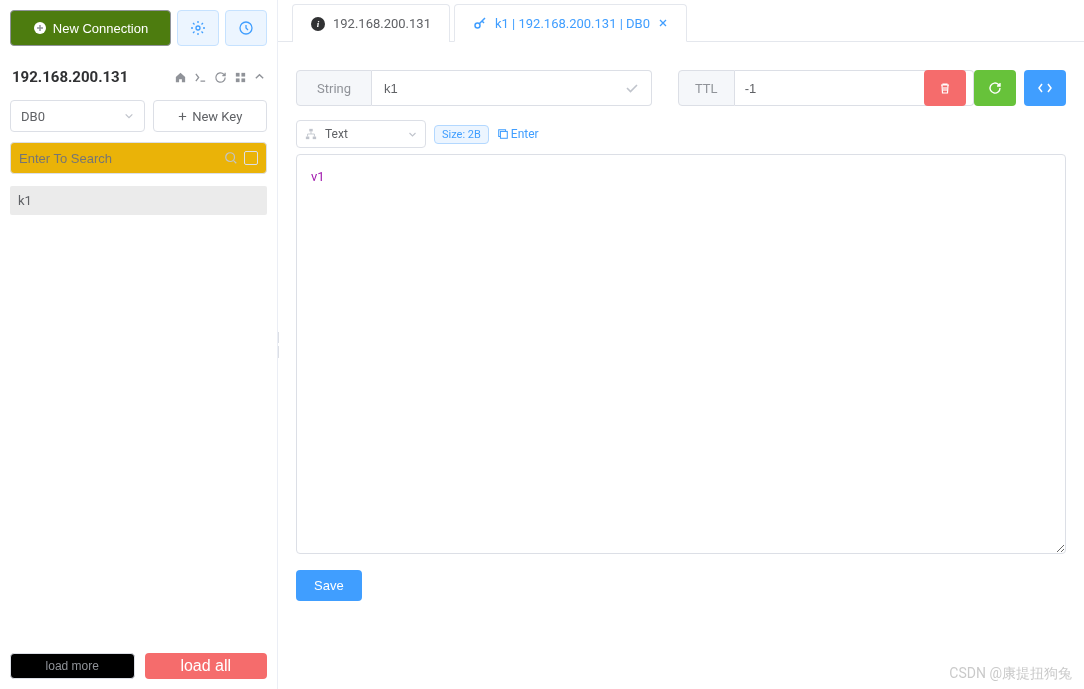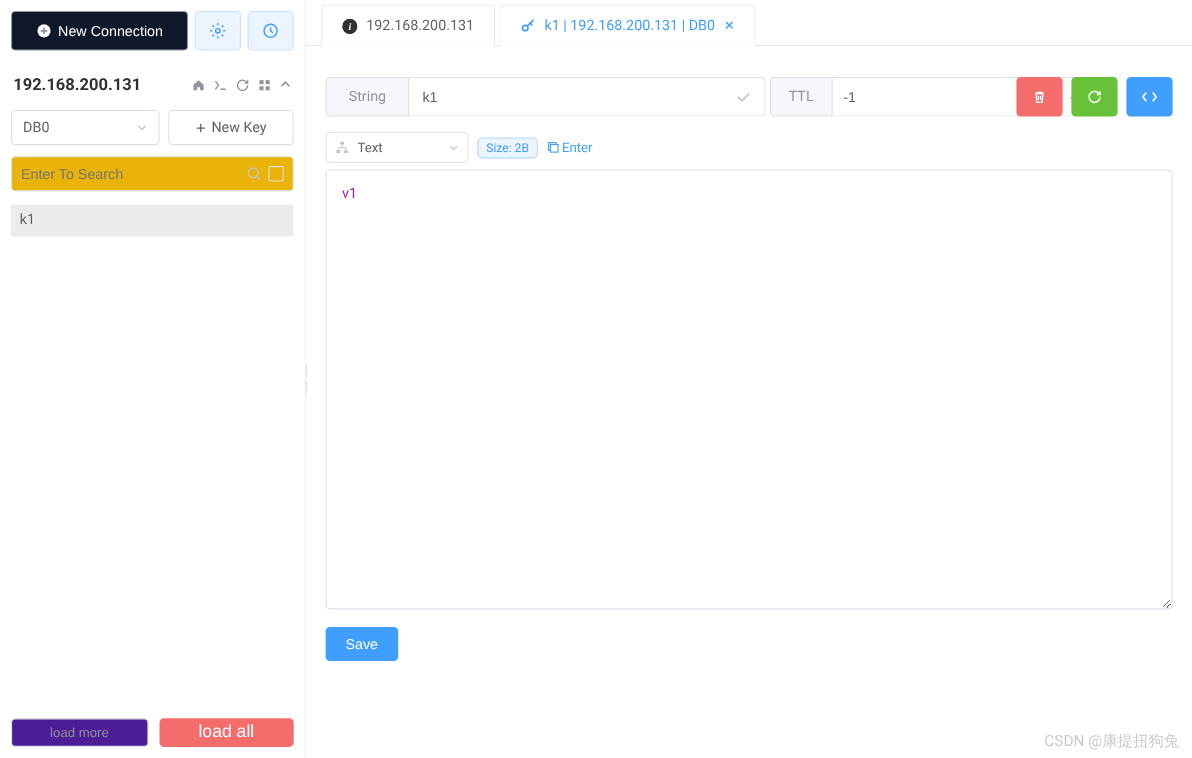--- a/index.html
+++ b/index.html
@@ -32,21 +32,21 @@
       border-radius: 4px;
       height: 32px;
       font-size: 13px;
       cursor: pointer;
       background: #fff;
       color: #606266;
       padding: 0 12px;
       gap: 6px;
     }
     .btn-grey {
-      background: #0f172a;
+      background: #4d7c0f;
       color: #fff;
       border-color: #909399;
       flex: 1;
       font-weight: 500;
       height: 36px;
     }
     .btn-icon-blue {
       color: #409eff;
       border-color: #c6e2ff;
       background: #ecf5ff;
@@ -133,21 +133,21 @@
       display: flex;
       gap: 10px;
       padding-top: 8px;
       margin-top: auto;
     }
     .load-more-btn {
       flex: 1;
       height: 26px;
       border: 1px solid #dcdfe6;
       border-radius: 4px;
-      background: #4c1d95;
+      background: #000000;
       color: #909399;
       font-size: 12px;
       cursor: pointer;
     }
     .load-all-btn {
       flex: 1;
       height: 26px;
       border: none;
       border-radius: 4px;
       background: #f56c6c;
@@ -197,21 +197,21 @@
       background: #fff;
       cursor: pointer;
       font-size: 13px;
     }
     .tab.active { color: #409eff; border-bottom: 1px solid #fff; margin-bottom: -1px; }
     .tab .close { color: #409eff; font-size: 12px; }
     .tab .icn { font-size: 13px; }
 
     .content { padding: 28px 18px 18px; flex: 1; display: flex; flex-direction: column; }
 
-    .toolbar1 { display: flex; gap: 4px; align-items: flex-start; }
+    .toolbar1 { display: flex; gap: 26px; align-items: flex-start; }
     .type-key-group { display: flex; flex: 1; }
     .addon {
       border: 1px solid #dcdfe6;
       background: #f5f7fa;
       padding: 0 20px;
       height: 36px;
       display: flex;
       align-items: center;
       border-radius: 4px 0 0 4px;
       color: #909399;

